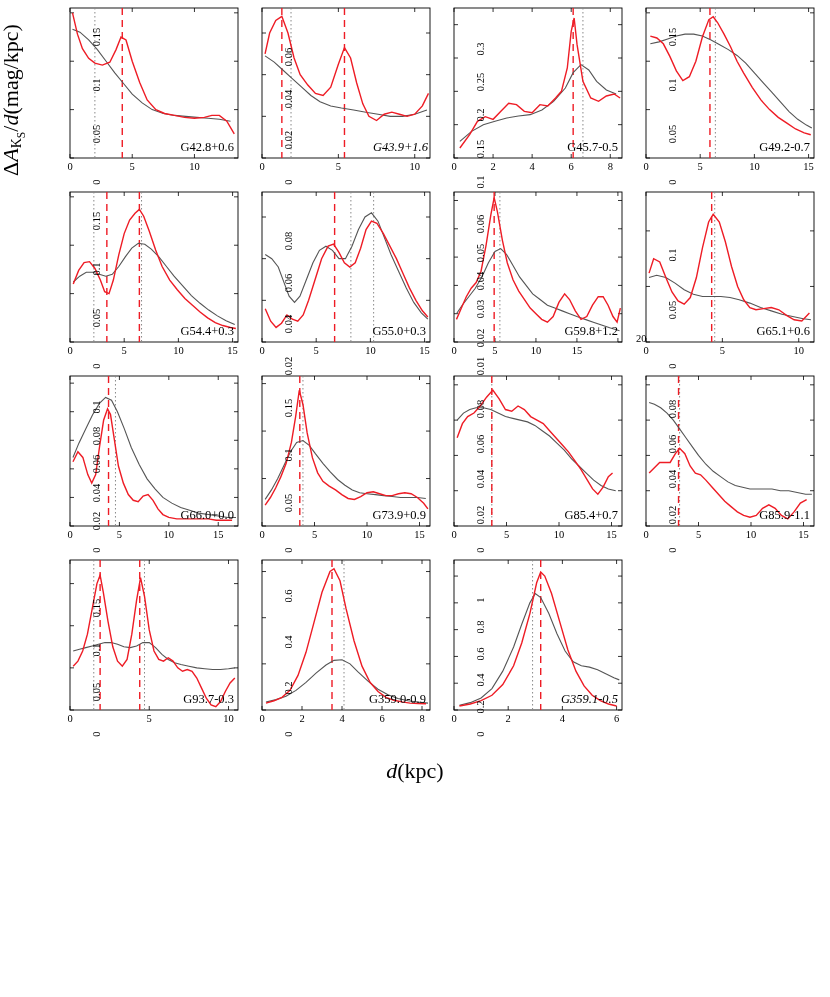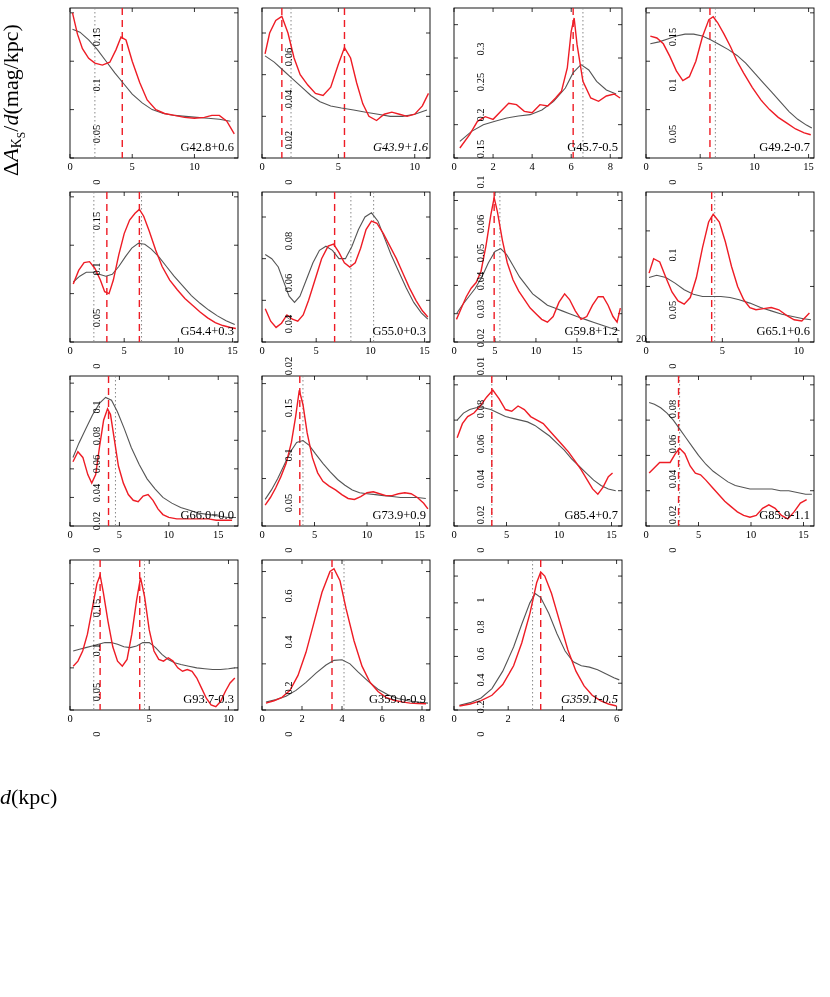--- a/index.html
+++ b/index.html
@@ -14,23 +14,22 @@
     text-align:center;
     transform:rotate(-90deg);
     transform-origin:left top;
     font-size:22px;
     white-space:nowrap;
   }
   #ylabel .sub{font-size:14px;vertical-align:-3px;}
   #xlabel{
     position:absolute;
     left:0; top:758px; width:830px;
-    text-align:left;
+    text-align:center;
     font-size:22px;
-    margin-top:26px;
   }
   .grid{
     position:absolute;
     left:56px; top:6px;
   }
   .panel{
     position:absolute;
     box-sizing:border-box;
   }
   .panel svg{display:block;}

